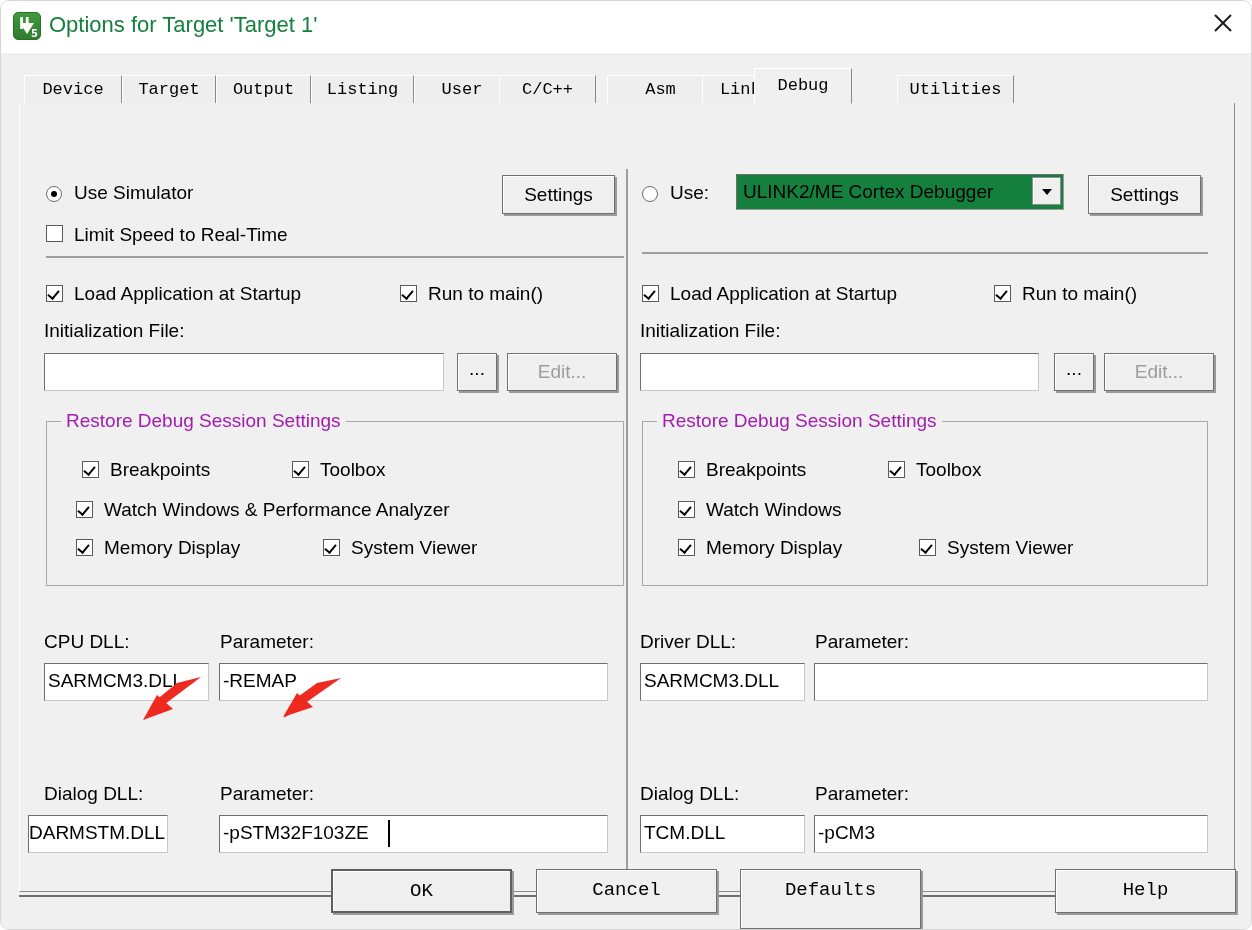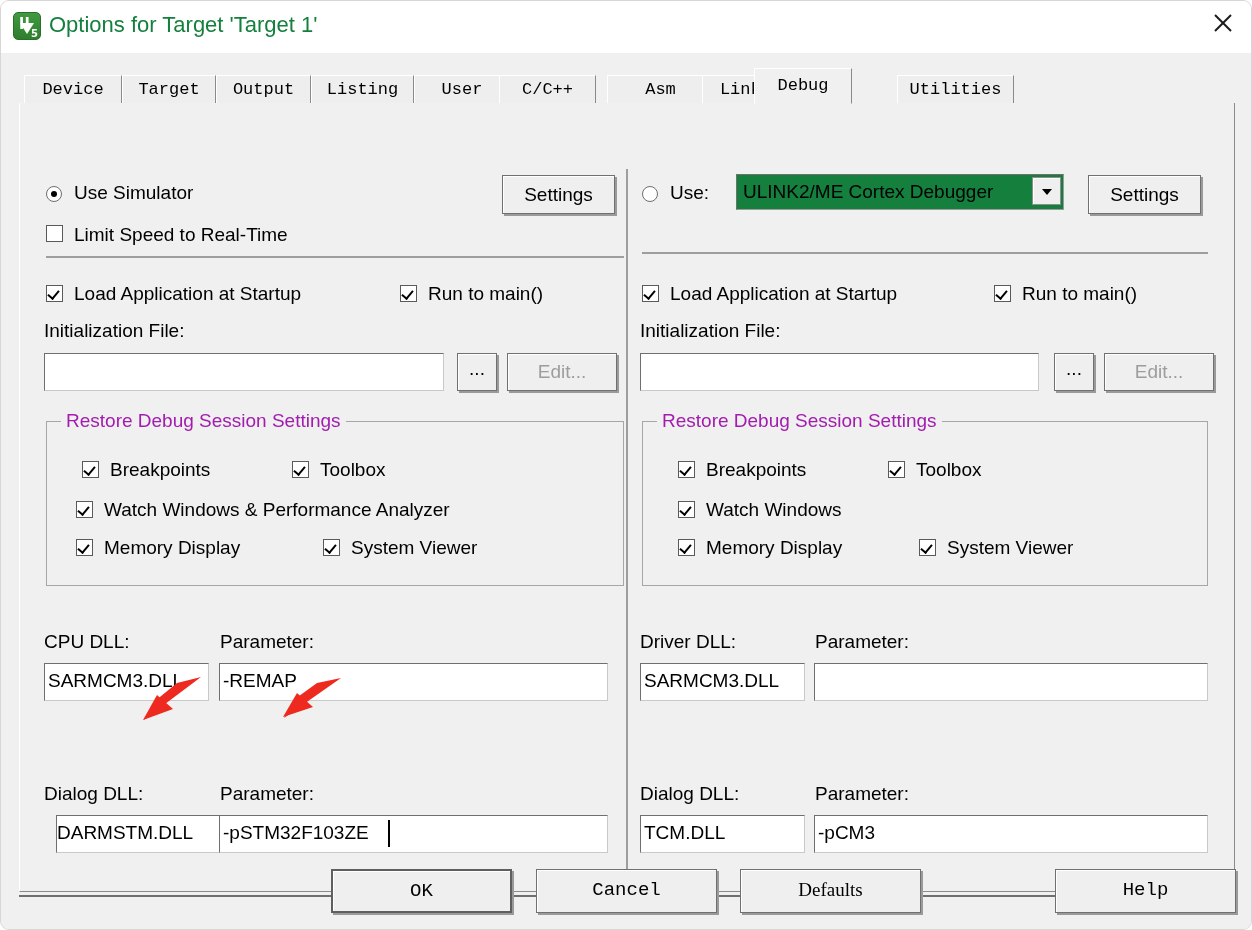--- a/index.html
+++ b/index.html
@@ -381,21 +381,21 @@
       <div class="cb checked" style="left:303px; top:436px;"></div>
       <div class="lbl" style="left:331px; top:434px;">System Viewer</div>
 
       <div class="lbl" style="left:24px; top:528px;">CPU DLL:</div>
       <div class="lbl" style="left:200px; top:528px;">Parameter:</div>
       <div class="txt" style="left:24px; top:560px; width:165px; height:38px; line-height:34px;">SARMCM3.DLL</div>
       <div class="txt" style="left:199px; top:560px; width:389px; height:38px; line-height:34px;">-REMAP</div>
 
       <div class="lbl" style="left:24px; top:680px;">Dialog DLL:</div>
       <div class="lbl" style="left:200px; top:680px;">Parameter:</div>
-      <div class="txt" style="left:36px; top:712px; width:165px; height:38px; line-height:34px; padding-left:0px;">DARMSTM.DLL</div>
+      <div class="txt" style="left:8px; top:712px; width:140px; height:38px; line-height:34px; padding-left:0px;">DARMSTM.DLL</div>
       <div class="txt" style="left:199px; top:712px; width:389px; height:38px; line-height:34px;">-pSTM32F103ZE</div>
       <div class="caret" style="left:368px; top:717px; height:27px;"></div>
 
       <div class="rb" style="left:622px; top:83px;"></div>
       <div class="lbl" style="left:650px; top:79px;">Use:</div>
       <div class="combo" style="left:716px; top:71px; width:328px; height:36px;">
         <span class="combo-val">ULINK2/ME Cortex Debugger</span>
         <span class="combo-arrow"></span>
       </div>
       <div class="btn" style="left:1068px; top:72px; width:113px; height:39px; line-height:37px;">Settings</div>
@@ -432,21 +432,21 @@
       <div class="lbl" style="left:620px; top:680px;">Dialog DLL:</div>
       <div class="lbl" style="left:795px; top:680px;">Parameter:</div>
       <div class="txt" style="left:620px; top:712px; width:165px; height:38px; line-height:34px;">TCM.DLL</div>
       <div class="txt" style="left:794px; top:712px; width:394px; height:38px; line-height:34px;">-pCM3</div>
 
     </div>
 
     <div id="bottom-sep"></div>
     <div class="btn default mono" style="left:330px; top:816px; width:181px; height:44px; line-height:40px;">OK</div>
     <div class="btn mono" style="left:535px; top:816px; width:181px; height:44px; line-height:40px;">Cancel</div>
-    <div class="btn mono" style="left:739px; top:816px; width:181px; height:44px; line-height:40px;font-family:Liberation Serif, serif;">Defaults</div>
+    <div class="btn mono" style="left:739px; top:816px; width:181px; height:60px; line-height:40px;">Defaults</div>
     <div class="btn mono" style="left:1054px; top:816px; width:181px; height:44px; line-height:40px;">Help</div>
 
   </div>
 
   <svg id="annotations">
     <g>
       <path d="M200,676 L160,706 L143,719 L154,700 L176,682 Z" fill="#ee2a20"></path>
       <path d="M142,719 L172,708 L156,694 Z" fill="#ee2a20"></path>
     </g>
     <g>

